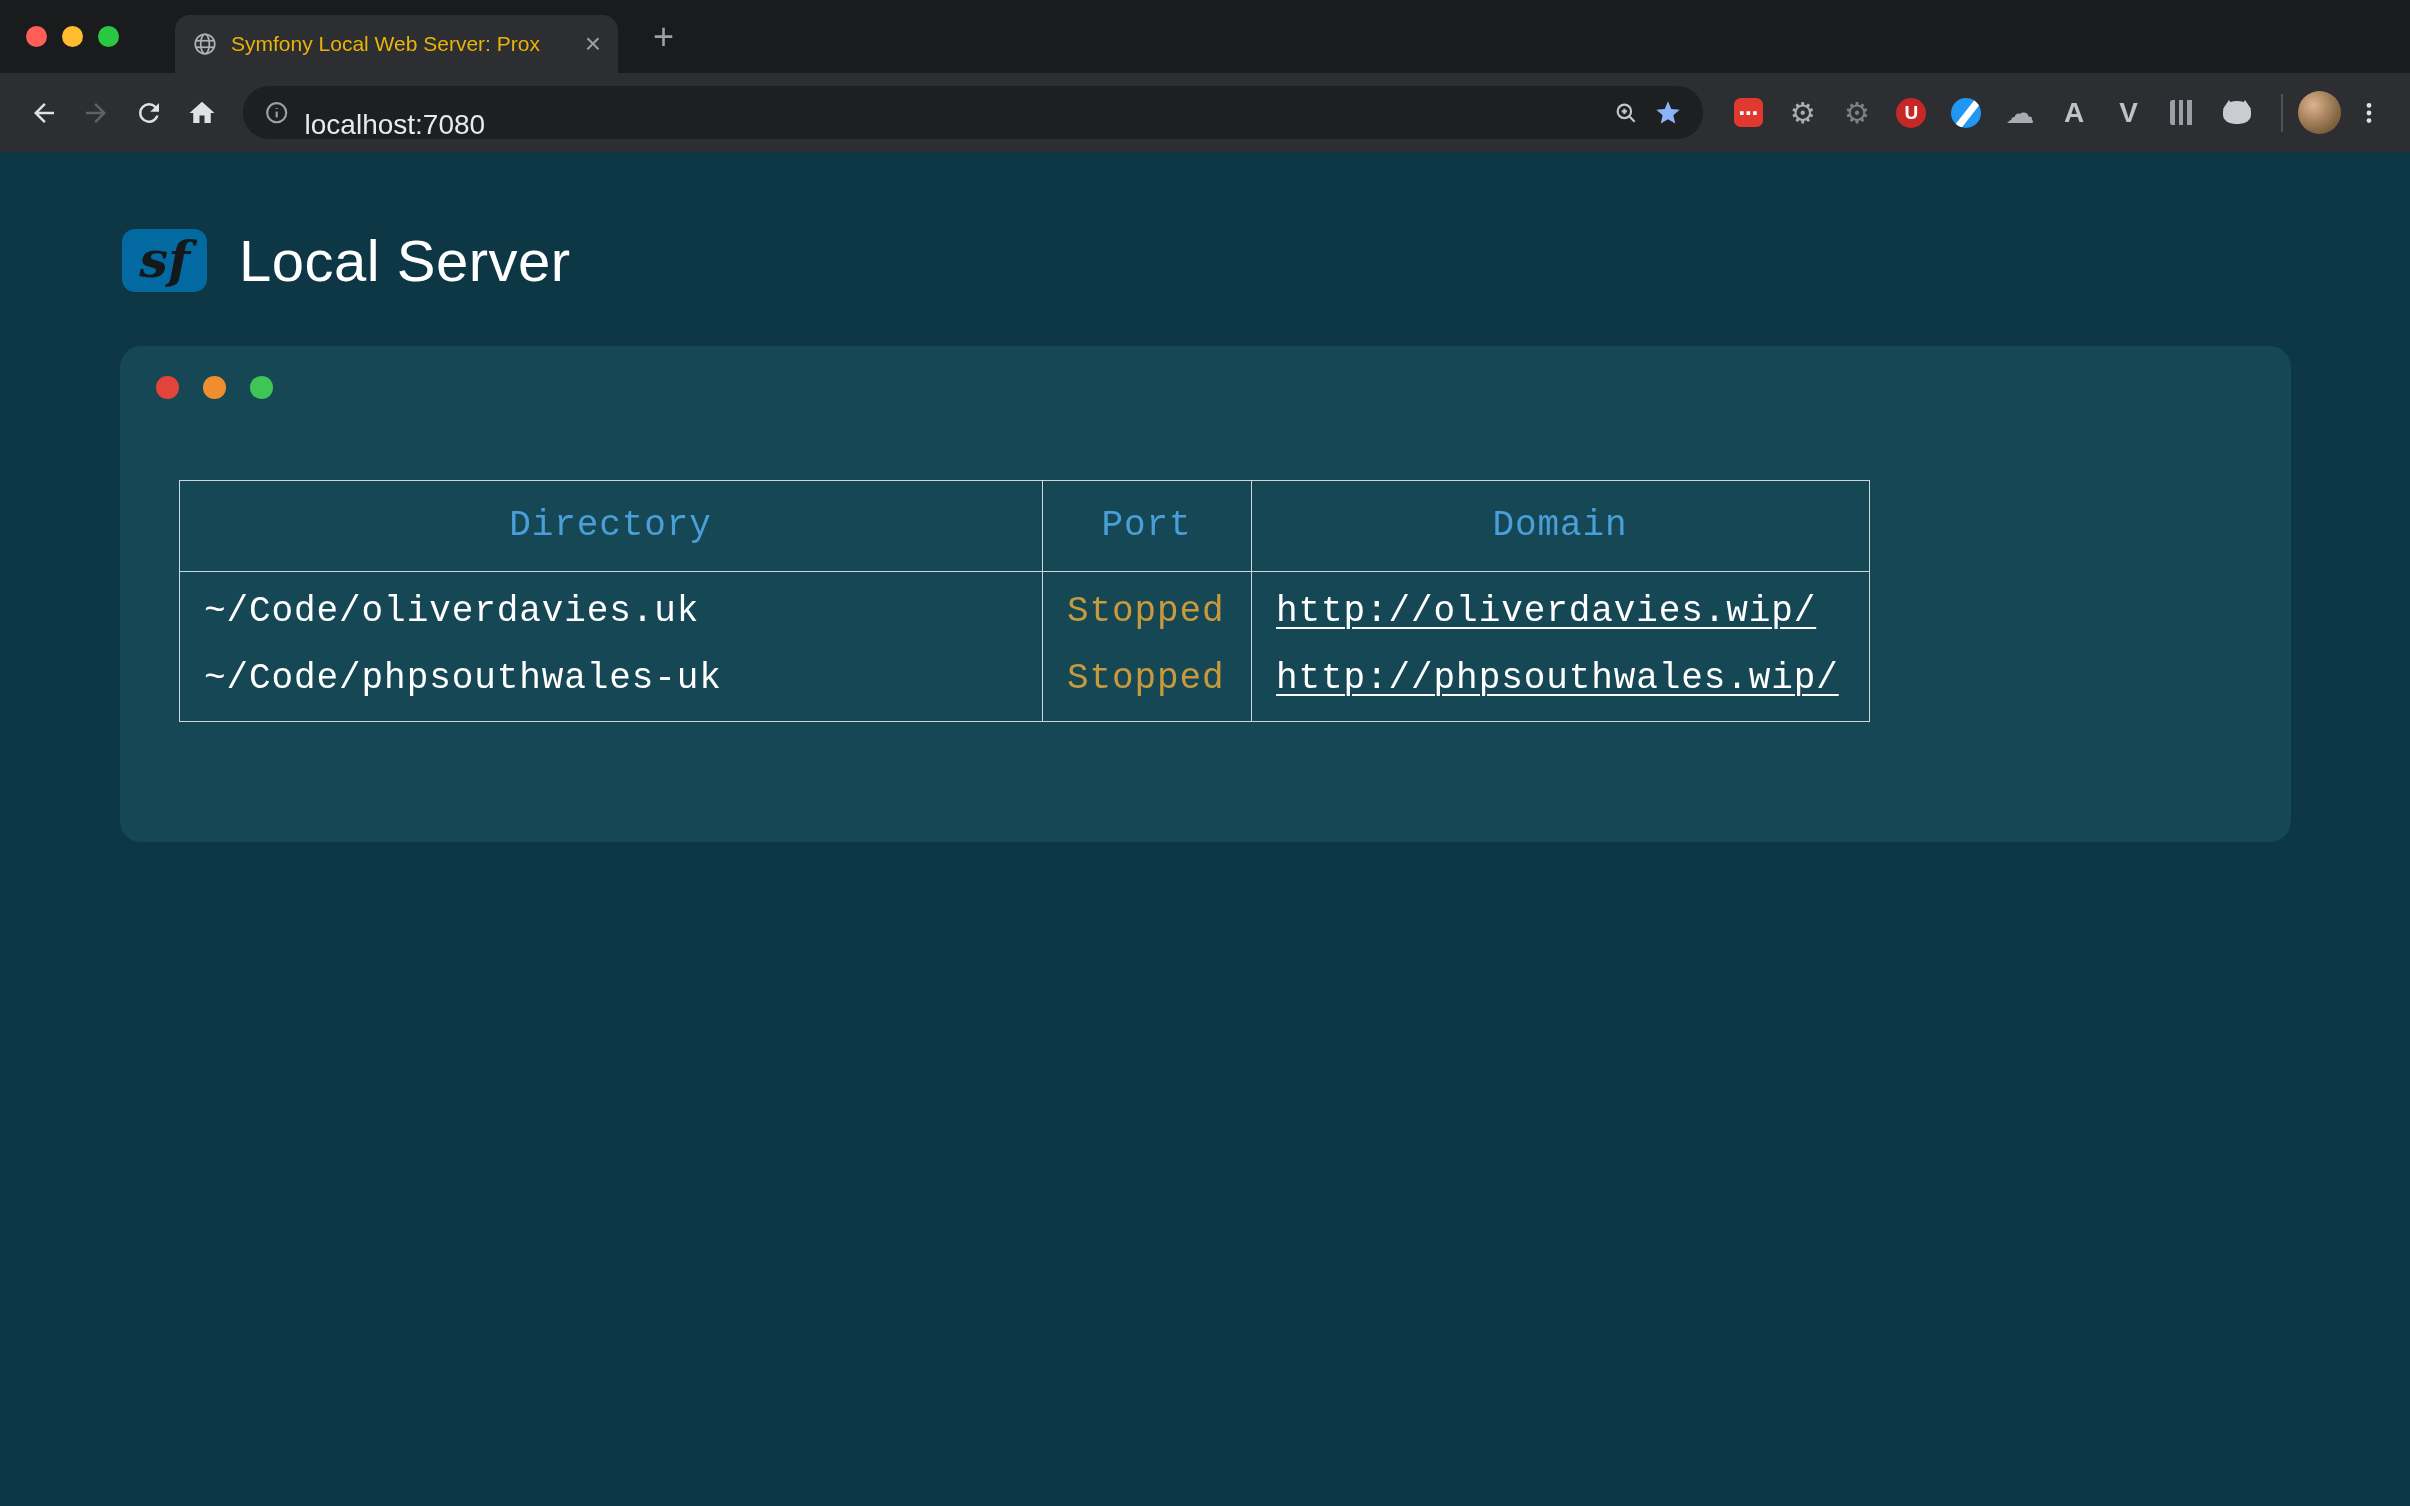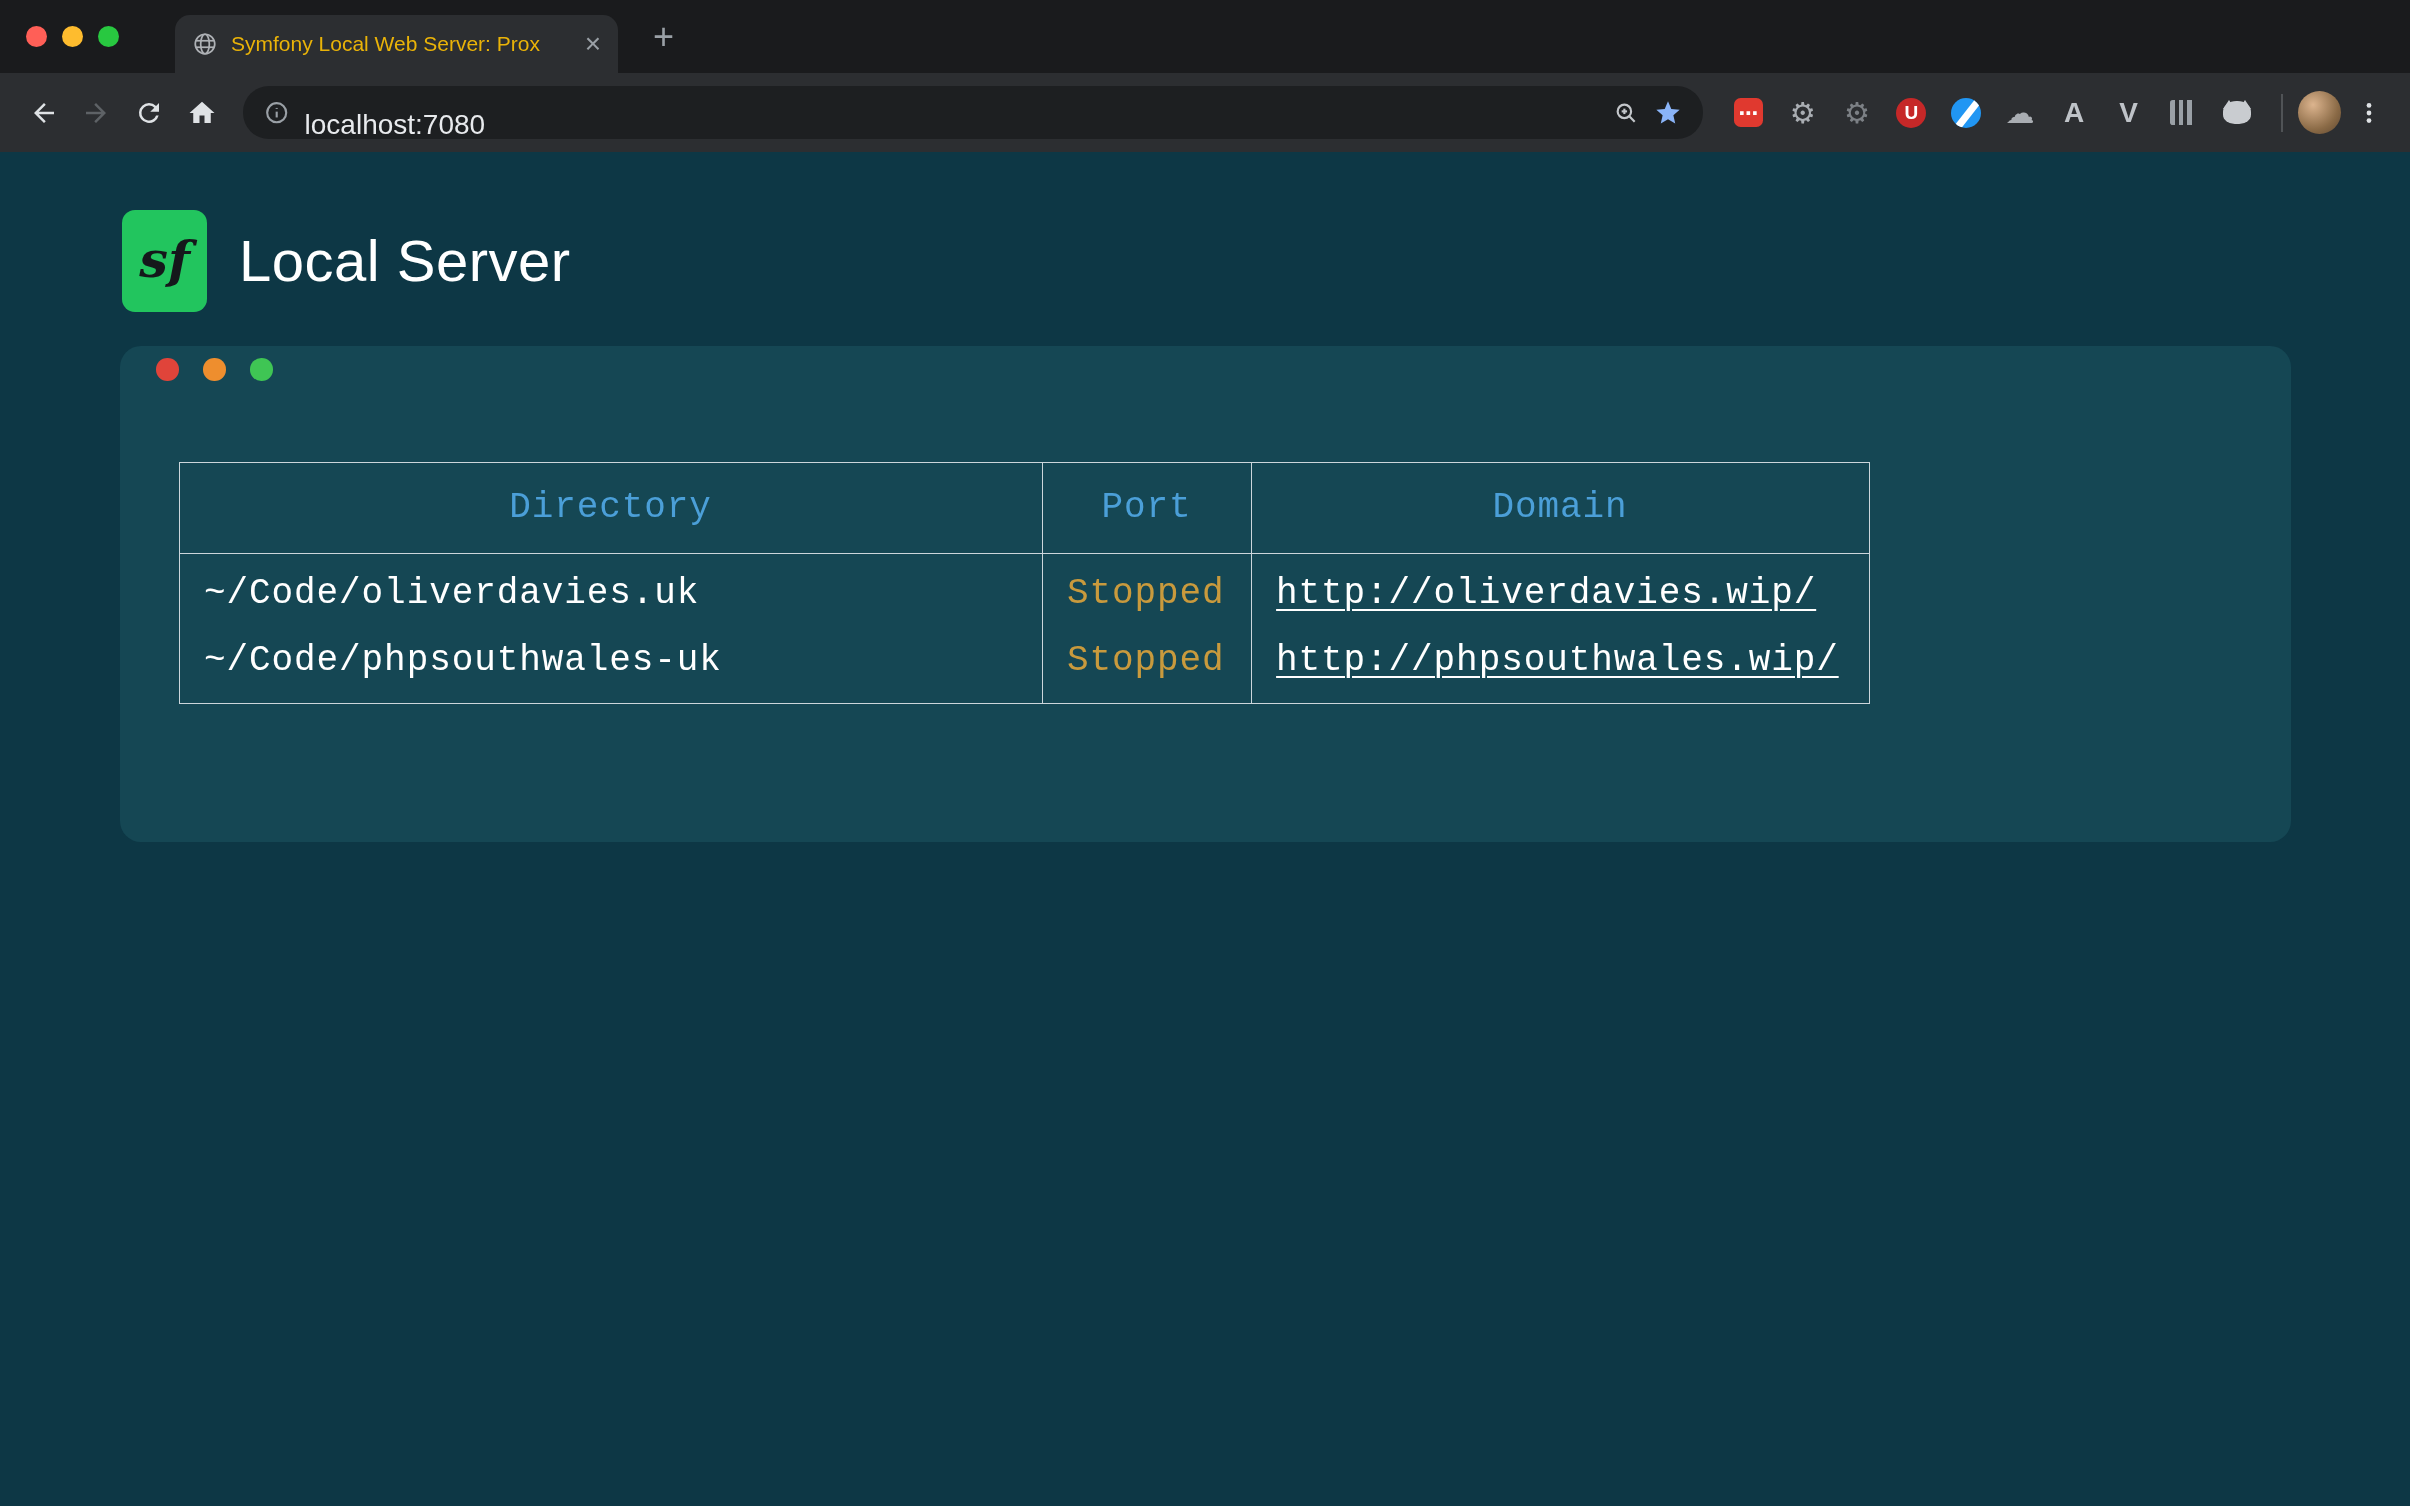--- a/index.html
+++ b/index.html
@@ -57,25 +57,25 @@
 
   .toolbar-sep{width:1.9px;height:38px;background:#505356;margin:0 11.3px;flex:none;}
   .avatar{width:43px;height:43px;border-radius:50%;flex:none;
     background:radial-gradient(circle at 35% 32%, #dcb48e, #8a6a46 62%, #5d4630 100%);}
   .kebab{width:47px;height:47px;display:flex;align-items:center;justify-content:center;color:#dfe2e5;flex:none;}
   .kebab svg{width:26px;height:26px;}
 
   
   .page{height:1354px;background:var(--page-bg);padding-top:66px;}
   .brand{margin-left:122px;display:flex;align-items:center;gap:32px;height:85px;}
-  .sf-logo{width:85px;height:102px;background:#22c55e;border-radius:13px;display:flex;align-items:center;justify-content:center;flex:none;}
+  .sf-logo{width:85px;height:63px;background:#0369a1;border-radius:13px;display:flex;align-items:center;justify-content:center;flex:none;}
   .sf-logo span{font-family:"DejaVu Serif",serif;font-style:italic;font-weight:bold;font-size:51px;color:#15181b;transform:translateY(-1.9px);}
   .brand-title{font-size:58px;color:#fff;font-weight:400;letter-spacing:0.5px;}
 
-  .card{margin:43px 120px 0 120px;height:496px;background:var(--card-bg);border-radius:21px;padding:12px 0 0 36px;}
+  .card{margin:43px 120px 0 120px;height:496px;background:var(--card-bg);border-radius:21px;padding:30px 0 0 36px;}
   .card-dots{display:flex;gap:24.5px;}
   .term-dot{width:22.6px;height:22.6px;border-radius:50%;}
   .term-red{background:var(--dot-red);} .term-orange{background:var(--dot-orange);} .term-green{background:var(--dot-green);}
 
   .server-table{margin:81px 0 0 22.6px;border-collapse:collapse;table-layout:fixed;
     font-family:"Liberation Mono",monospace;font-size:36px;letter-spacing:0.9px;color:#fff;
     border:1.9px solid var(--table-border);}
   .server-table col.c-dir{width:863px;} .server-table col.c-port{width:209px;} .server-table col.c-dom{width:618px;}
   .server-table th{border:1.9px solid var(--table-border);font-weight:400;color:var(--header-blue);
     text-align:center;padding:24.5px 0;}

